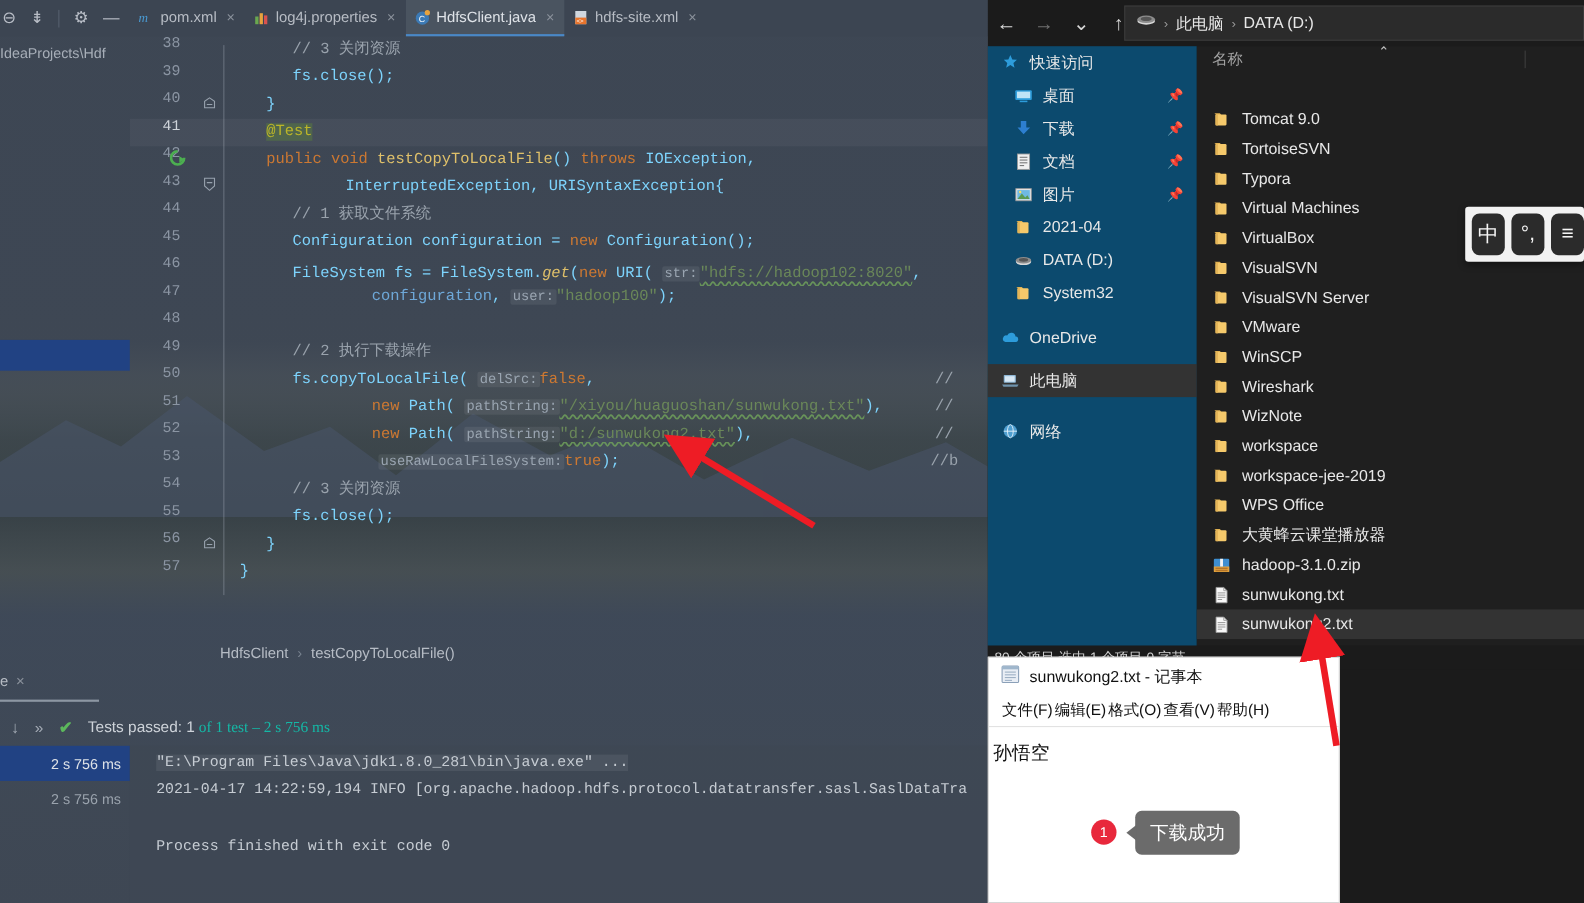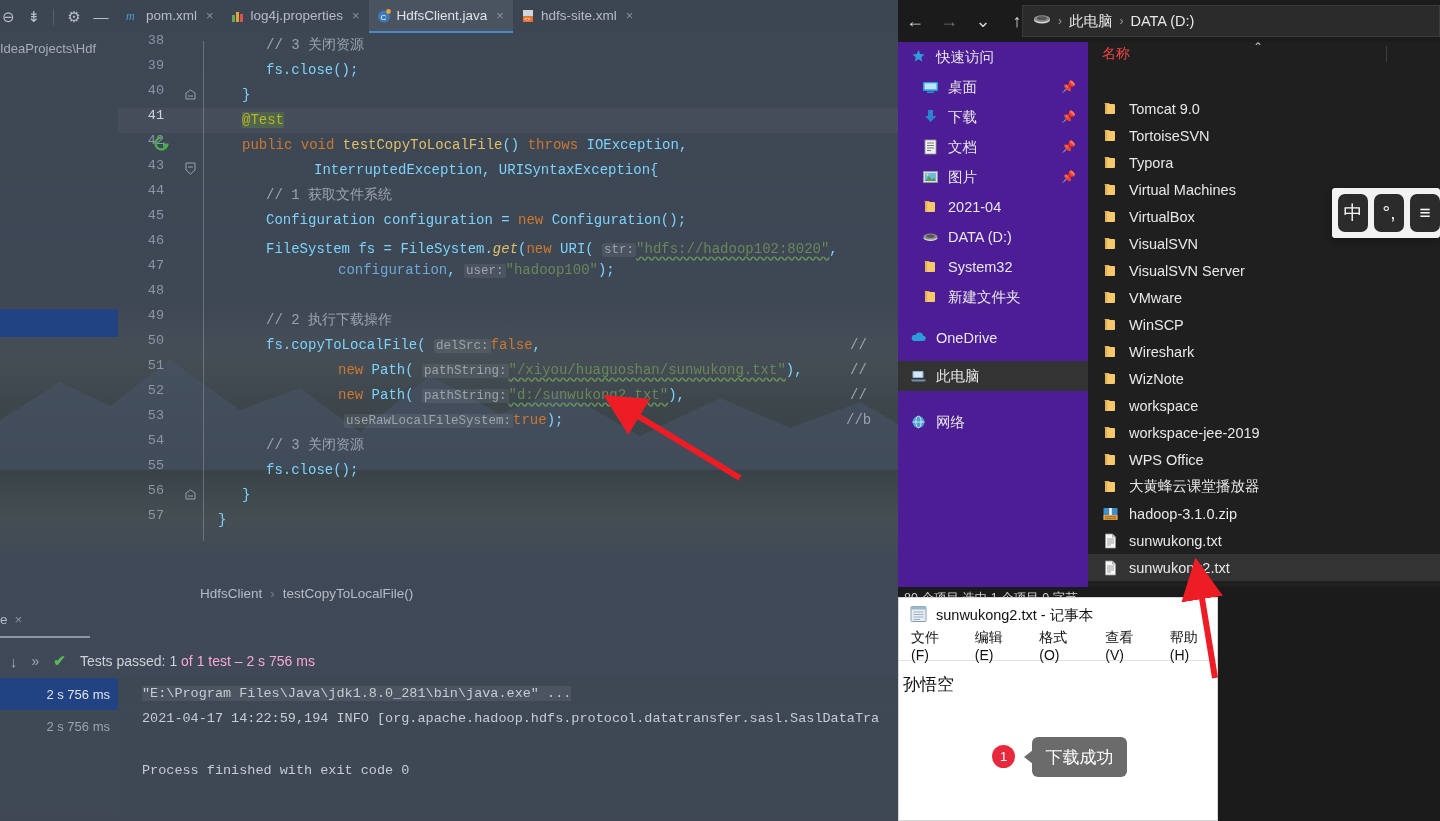--- a/index.html
+++ b/index.html
@@ -110,21 +110,21 @@
   .bot { position:absolute; left:0; top:606px; width:898px; height:215px; }
   .bot-tabs { position:absolute; left:0; top:0; width:898px; height:32px; }
   .bot-tab { position:absolute; left:-6px; top:6px; color:#b7bcc4; font-size:13.5px; display:flex; gap:7px; align-items:center;}
   .bot-tab .x { color:#8b929c; }
   .bot-underline { position:absolute; left:0; top:30px; width:90px; height:2px; background:#8d97a3; }
 
   .run-head { position:absolute; left:0; top:40px; width:898px; height:30px; display:flex; align-items:center; gap:14px; padding-left:10px;}
   .run-head .chev { color:#a4abb5; font-size:14px;}
   .run-head .arrw { color:#a4abb5; font-size:15px;}
   .passed { color:#ced3d9; font-size:14px; }
-  .passed .dim { color:#f9a8d4; }
+  .passed .dim { color:#14b8a6;font-family:Liberation Serif, serif; }
   .tick { color:#5cb85c; font-size:15px; font-weight:bold; }
 
   .tests-col { position:absolute; left:0; top:72px; width:118px; height:149px; }
   .tcell { position:absolute; left:0; width:118px; height:32px; display:flex; align-items:center; justify-content:flex-end; padding-right:8px; font-size:13px;}
   .tcell.sel { background:#214283; color:#dfe3e8; }
   .tcell.nor { color:#9aa3ad; }
 
   .console { position:absolute; left:118px; top:72px; width:780px; height:149px;
              background: rgba(62,71,84,0.55);
              font-family:"Liberation Mono", monospace; font-size:13.5px; color:#c6ccd3;}
@@ -140,46 +140,46 @@
   .nav-btn { width:34px; height:42px; display:flex; align-items:center; justify-content:center; color:#d8d8d8; font-size:18px;}
   .nav-btn.dim { color:#6f6f6f; }
   .addr {
     position:absolute; left:124px; top:5px; width:418px; height:32px;
     background:#2b2b2b; border:1px solid #3b3b3b;
     display:flex; align-items:center; gap:7px; padding-left:10px; font-size:14.5px;
   }
   .addr .sep { color:#9a9a9a; font-size:12px; }
 
   .ex-body { position:absolute; left:0; top:42px; width:542px; height:545px; }
-  .ex-side { position:absolute; left:0; top:0; width:190px; height:545px; background:#4c1d95; }
+  .ex-side { position:absolute; left:0; top:0; width:190px; height:545px; background:#0c4a6e; }
   .side-item { height:30px; display:flex; align-items:center; gap:9px; padding-left:24px; font-size:14.5px; color:#e8e8e8; }
   .side-item.lvl0 { padding-left:12px; }
   .side-item.sel { background:#333333; }
   .pin { margin-left:auto; margin-right:12px; color:#9b9b9b; font-size:12px; }
 
   .ex-main { position:absolute; left:190px; top:0; width:352px; height:545px; background:#1f1f1f; }
   .colhdr-wrap { position:absolute; left:0; top:0; width:352px; height:26px; }
-  .colhdr { position:absolute; left:14px; top:3px; font-size:14px; color:#ef4444; }
+  .colhdr { position:absolute; left:14px; top:3px; font-size:14px; color:#a3a3a3; }
   .sortcaret { position:absolute; left:165px; top:-2px; color:#bdbdbd; font-size:12px;}
   .hdr-div { position:absolute; left:298px; top:4px; width:1px; height:16px; background:#3e3e3e; }
   .frow { position:absolute; left:0; width:352px; height:27px; display:flex; align-items:center; gap:10px; padding-left:14px; font-size:14.5px; }
   .frow.sel { background:#333333; }
   .ex-status { position:absolute; left:0; top:587px; width:542px; height:22px; background:#1b1b1b; color:#cfcfcf; font-size:12.5px;
                display:flex; align-items:center; padding-left:6px; overflow:hidden; }
 
   
   .ic { width:17px; height:16px; flex:0 0 auto; position:relative; }
 
   
   #notepad {
     position:absolute; left:898px; top:597px; width:320px; height:224px;
     background:#ffffff; color:#111; border:1px solid #d6d6d6;
   }
   .np-title { height:34px; display:flex; align-items:center; gap:8px; padding-left:10px; font-size:14.5px; }
-  .np-menu { height:28px; display:flex; align-items:center; gap:18px; padding-left:12px; font-size:14px; color:#111; }
+  .np-menu { height:28px; display:flex; align-items:center; gap:2px; padding-left:12px; font-size:14px; color:#111; }
   .np-rule { height:1px; background:#e2e2e2; }
   .np-text { padding:12px 0 0 4px; font-size:17px; }
 
   
   .ime {
     position:absolute; left:1332px; top:188px; width:108px; height:50px;
     background:#f2f2f2; border-radius:3px; display:flex; align-items:center; gap:6px; padding-left:6px;
     box-shadow:0 2px 7px rgba(0,0,0,.4);
   }
   .ime-key { width:40px; height:38px; background:#2b2b2b; border-radius:7px; color:#f5f5f5;
@@ -468,28 +468,20 @@
           <span>DATA (D:)</span>
         </div>
         <div class="side-item">
           <span class="ic"><svg viewBox="0 0 17 16">
                 <path d="M2 2h5l1.4 1.8H4.2z" fill="#e0b151"></path>
                 <rect x="3" y="3" width="10" height="10" rx="1" fill="#f5c96b"></rect>
                 <rect x="3" y="3" width="2.2" height="10" fill="#e3b457"></rect>
               </svg></span>
           <span>System32</span>
         </div>
-        <div class="side-item">
-          <span class="ic"><svg viewBox="0 0 17 16">
-                <path d="M2 2h5l1.4 1.8H4.2z" fill="#e0b151"></path>
-                <rect x="3" y="3" width="10" height="10" rx="1" fill="#f5c96b"></rect>
-                <rect x="3" y="3" width="2.2" height="10" fill="#e3b457"></rect>
-              </svg></span>
-          <span>新建文件夹</span>
-        </div>
         <div class="side-item lvl0" style="margin-top:11px">
           <span class="ic"><svg viewBox="0 0 17 16">
                 <path d="M4 11h9a2.6 2.6 0 0 0 .2-5.2A4 4 0 0 0 5.6 5 3 3 0 0 0 4 11z" fill="#2d9cdb"></path>
               </svg></span>
           <span>OneDrive</span>
         </div>
         <div class="side-item lvl0 sel" style="margin-top:8px">
           <span class="ic"><svg viewBox="0 0 17 16">
                 <rect x="2.5" y="3" width="11" height="7" rx=".7" fill="#8fb8d6"></rect>
                 <rect x="3.6" y="4" width="8.8" height="5" fill="#d7e8f5"></rect>

